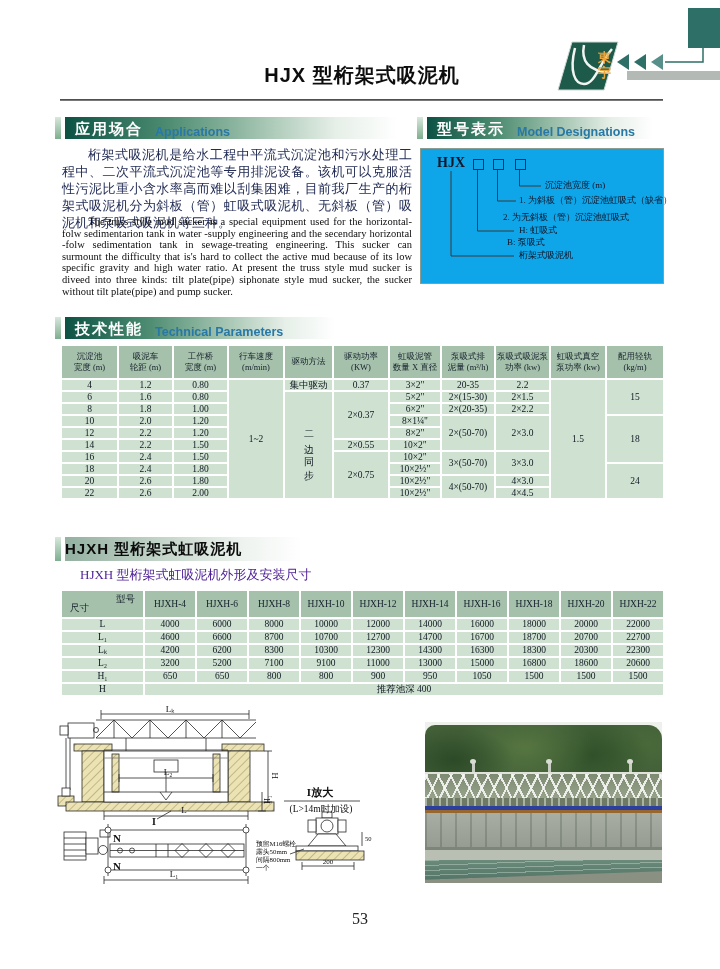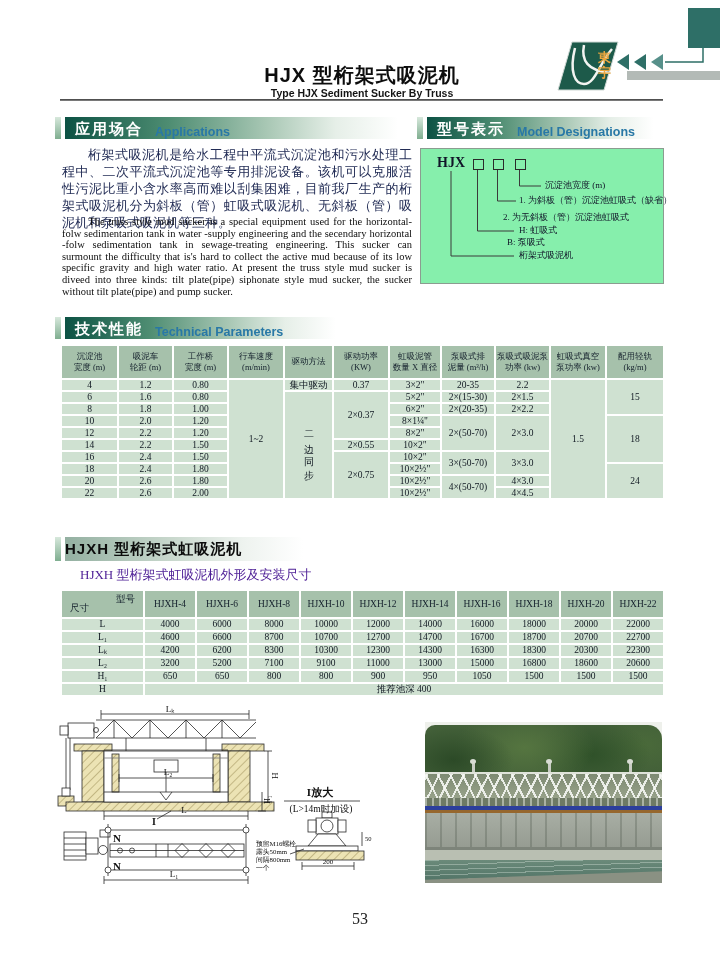--- a/index.html
+++ b/index.html
@@ -21,21 +21,21 @@
   .secbar .en{color:#2878a6;font:700 12.5px "Liberation Sans",sans-serif;margin-left:12px;white-space:nowrap;}
   .secbar2{height:24px;display:flex;align-items:center;
            background:linear-gradient(90deg,#93b0a1 0%,#c9d8cd 45%,#eef3ef 75%,rgba(255,255,255,0) 100%);}
   .secbar2 .zh2{color:#0c0c0c;font:700 15px "Liberation Sans",sans-serif;letter-spacing:1px;white-space:nowrap;}
   
   #para-zh{left:62px;top:146px;width:350px;font-size:13px;line-height:17px;color:#222c55;
            text-align:justify;text-indent:2em;}
   #para-en{left:62px;top:216px;width:350px;font-size:10.5px;line-height:11.6px;color:#0d0d0d;
            text-align:justify;text-indent:2.5em;}
   
-  #model-box{left:420px;top:148px;width:242px;height:134px;background:#86efac;border:1px solid #8b9c90;}
+  #model-box{left:420px;top:148px;width:242px;height:134px;background:#0ea5e9;border:1px solid #8b9c90;}
   #model-box .mcode{position:absolute;left:16px;top:6px;font:700 14px "Liberation Serif",serif;color:#101528;}
   .msq{position:absolute;top:10px;width:9px;height:9px;border:1px solid #2a2a2a;}
   .mlabel{position:absolute;font-size:9px;color:#101528;white-space:nowrap;line-height:11px;}
   
   table{border-collapse:collapse;table-layout:fixed;}
   #tech-table{width:603px;}
   #tech-table th{background:#a6c1ab;border:2px solid #fff;font:8.5px/1.3 "Liberation Serif",serif;
                  font-weight:400;color:#14202c;white-space:pre-line;height:32px;padding:0;}
   #tech-table td{background:#cfe1d1;border:2px solid #fff;font-size:9.5px;line-height:10px;height:10px;
                  text-align:center;color:#101822;padding:0;}
@@ -97,21 +97,20 @@
     <polygon points="96,62 108,54 108,70" fill="#57908a"></polygon>
     <rect x="72" y="71" width="93" height="9" fill="#b3bab6"></rect>
     <polygon points="17,42 63,42 49,90 3,90" fill="#1d5a4a" stroke="#cfd8d4" stroke-width="1"></polygon>
     <path d="M20,48 C14,72 20,84 29,84 C40,84 44,64 57,49" stroke="#f2f4f1" stroke-width="2.5" fill="none"></path>
     <path d="M29,45 C26,60 32,71 56,73" stroke="#f2f4f1" stroke-width="2.5" fill="none"></path>
   </svg>
   <div class="abs" id="logo-text">東宇</div>
 
   <div class="abs" id="title">
     <h1>HJX 型桁架式吸泥机</h1>
-    <div class="sub">Type HJX Sediment Sucker By Truss</div>
   </div>
   <div class="abs" id="rule"></div>
 
   <div class="abs stripe" style="left:55px;top:117px;height:22px"></div>
   <div class="abs secbar" style="left:65px;top:117px;width:347px">
     <span class="zh">应用场合</span>
     <span class="en">Applications</span>
   </div>
   <div class="abs" id="para-zh">桁架式吸泥机是给水工程中平流式沉淀池和污水处理工程中、二次平流式沉淀池等专用排泥设备。该机可以克服活性污泥比重小含水率高而难以刮集困难，目前我厂生产的桁架式吸泥机分为斜板（管）虹吸式吸泥机、无斜板（管）吸泥机和泵吸式吸泥机等三种。</div>
   <div class="abs" id="para-en">The truss style mud sucker is a special equipment used for the horizontal-folw sedimentarion tank in water -supply engineering and the secendary horizontal -folw sedimentation tank in sewage-treating engineering. This sucker can surmount the difficulty that is's hard to collect the active mud because of its low specific gravity and high water ratio. At present the truss style mud sucker is diveed into three kinds: tilt plate(pipe) siphonate style mud sucker, the sucker without tilt plate(pipe) and pump sucker.</div>

